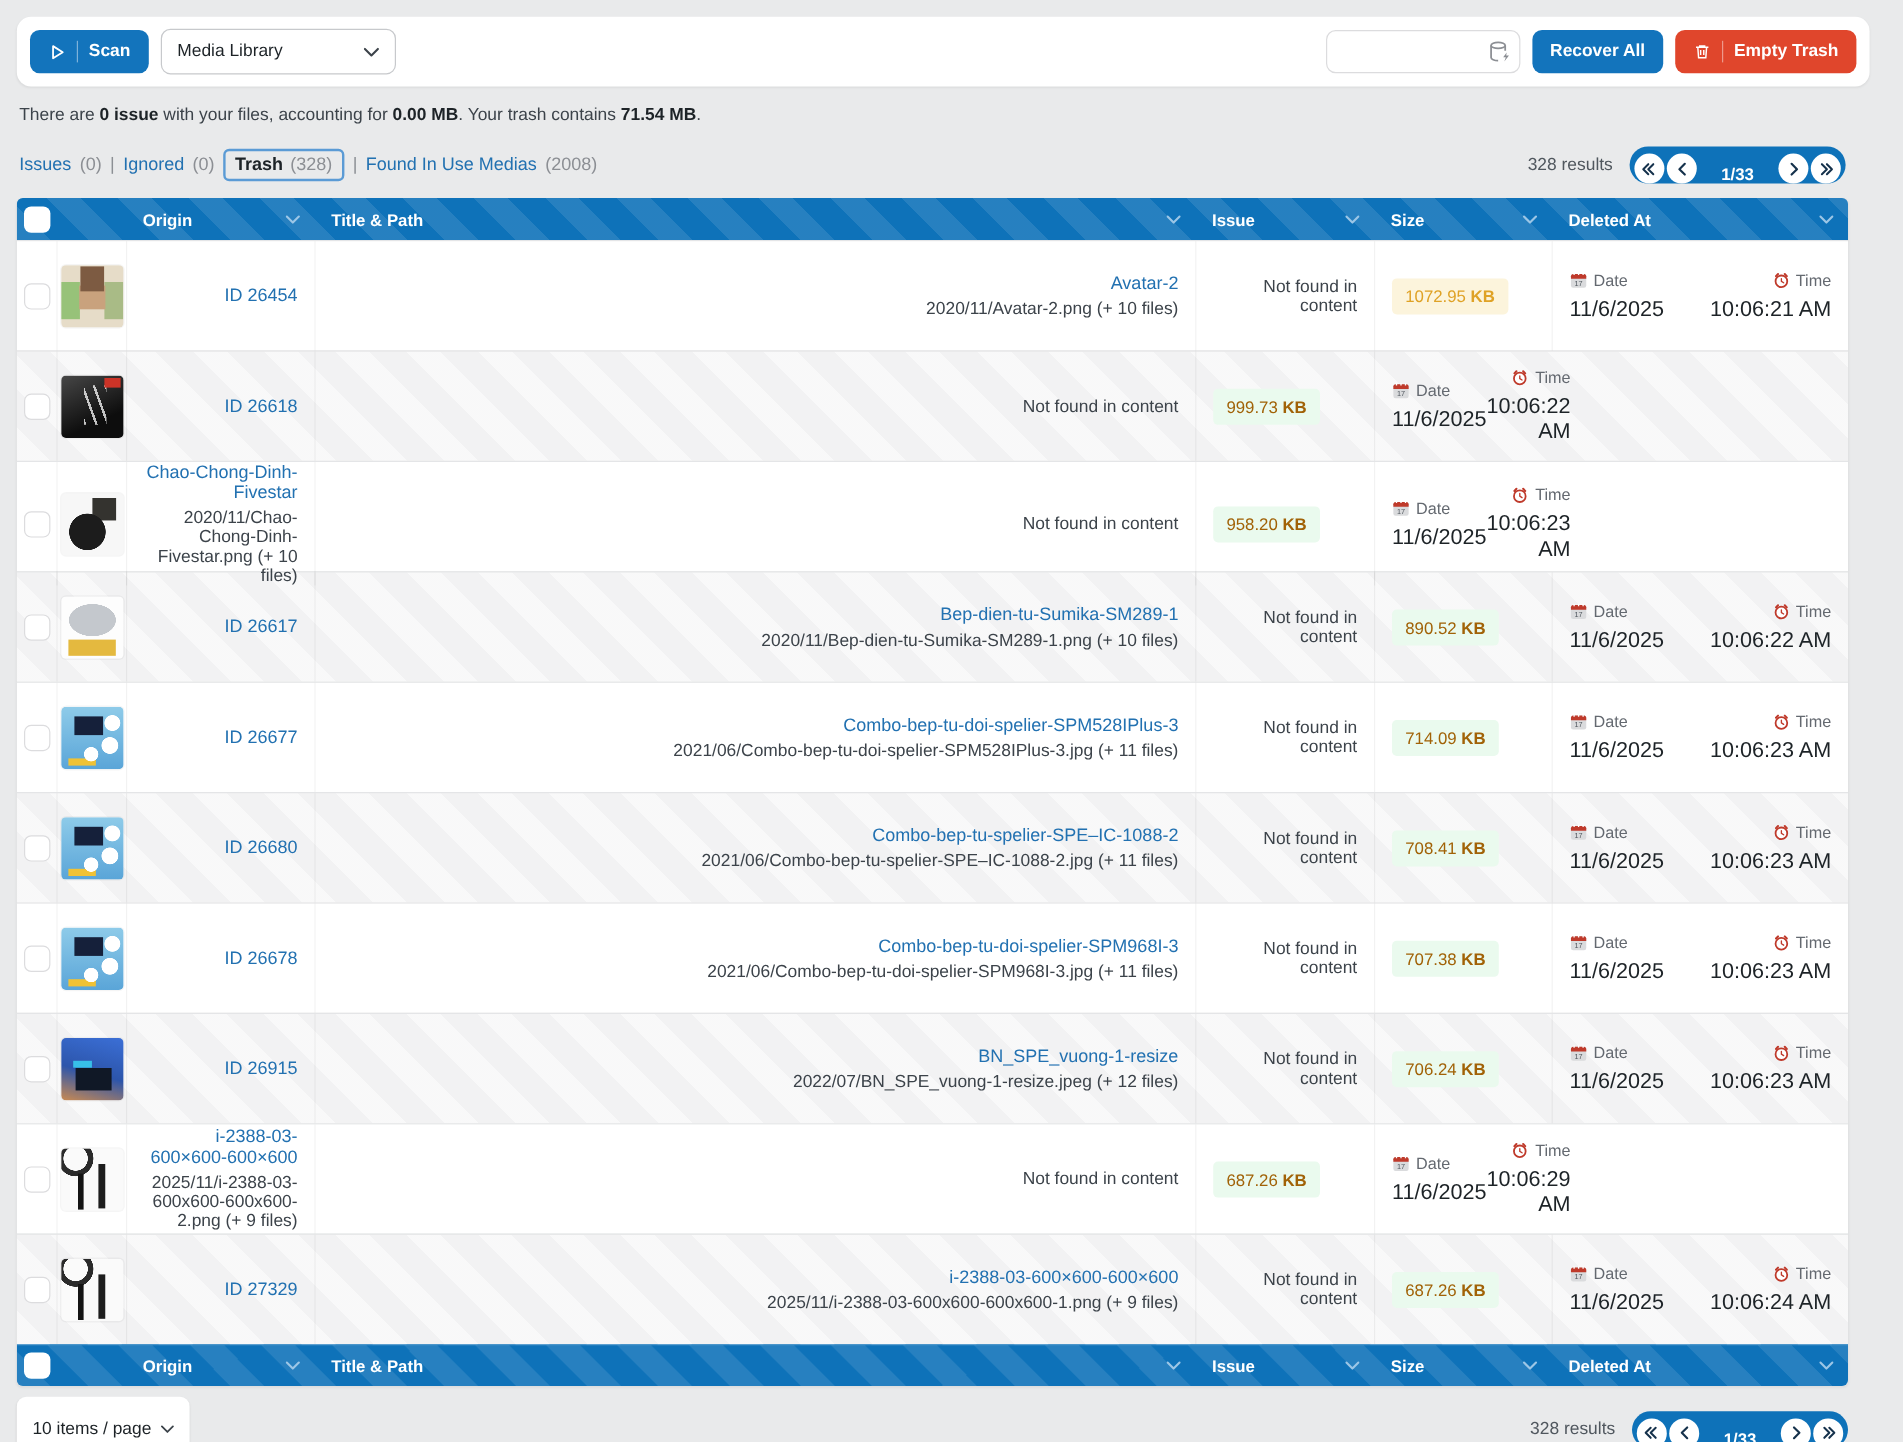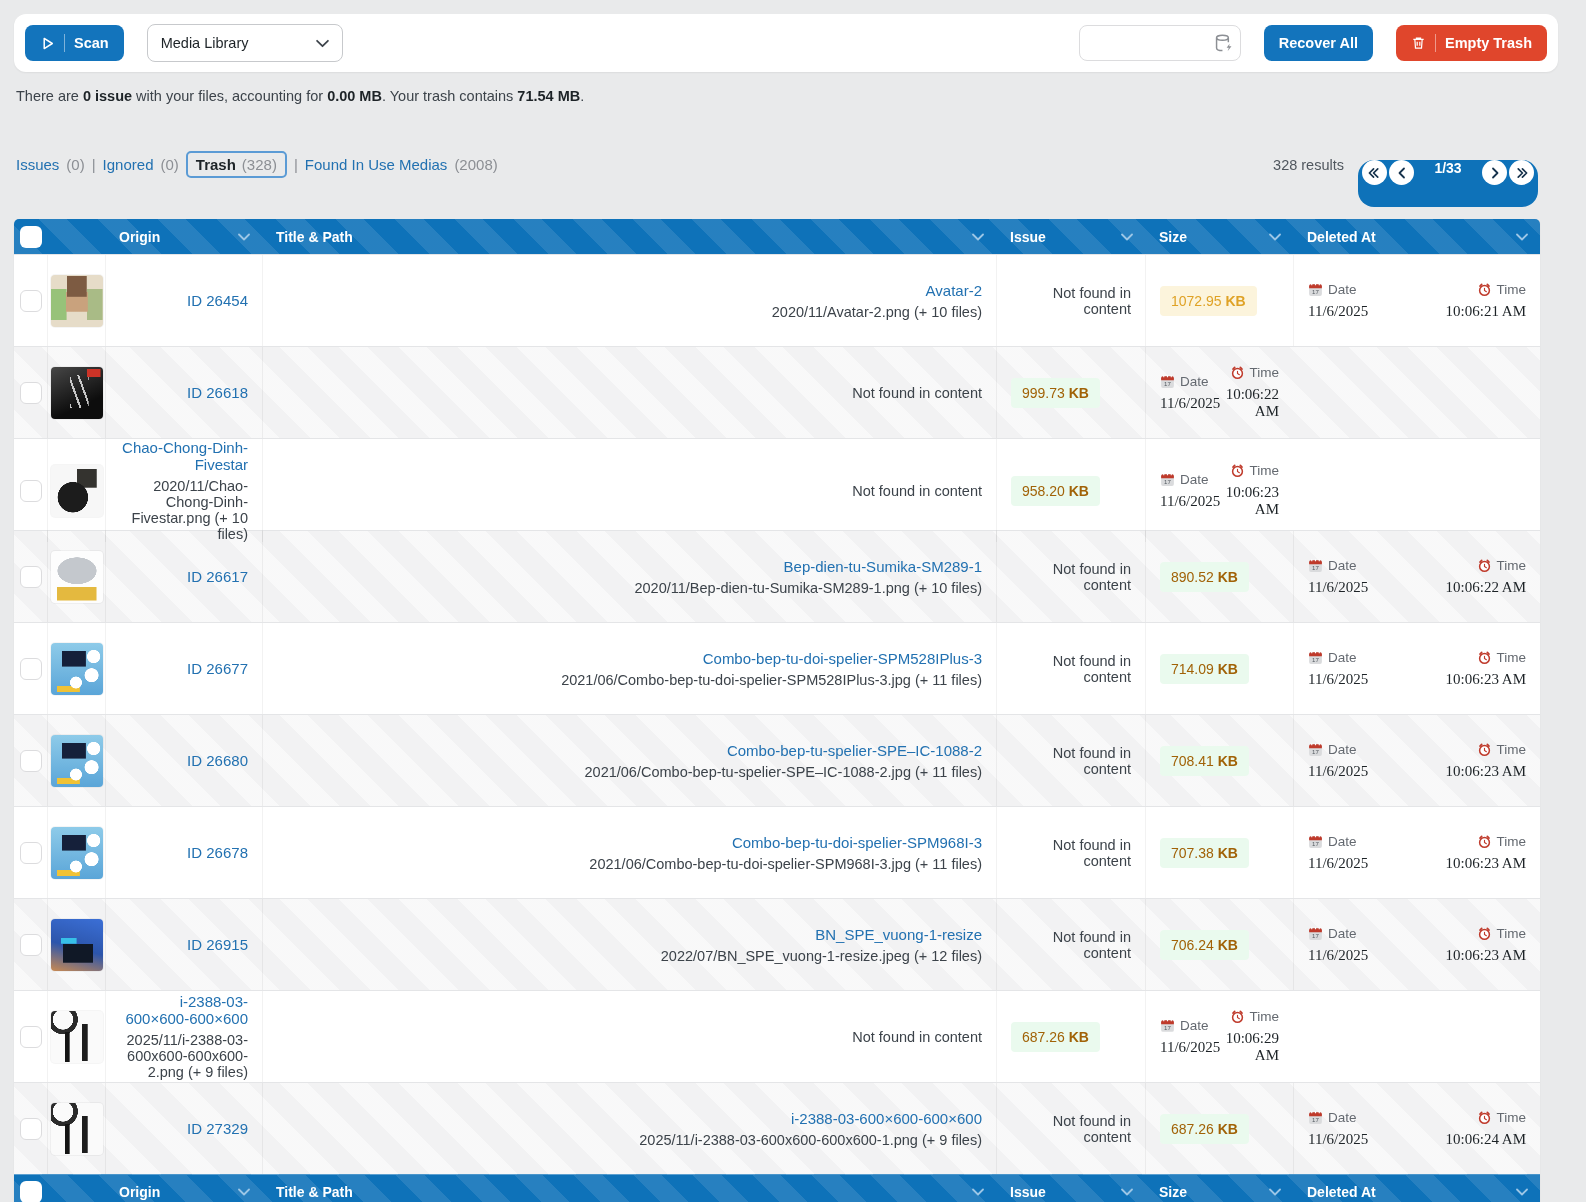--- a/index.html
+++ b/index.html
@@ -12,21 +12,21 @@
   .page { padding:14px 14px 0 14px; }
 
   
   .toolbar {
     background:#fff; border-radius:12px;
     box-shadow:0 1px 2px rgba(0,0,0,.06);
     height:58px; width:1544px;
     display:flex; align-items:center; justify-content:space-between;
     padding:0 11px;
   }
-  .toolbar-left, .toolbar-right { display:flex; align-items:center; gap:23px; }
+  .toolbar-left, .toolbar-right { display:flex; align-items:center; gap:10px; }
   .btn {
     display:inline-flex; align-items:center; gap:9px;
     height:36px; padding:0 15px; border:none; border-radius:8px;
     font-family:inherit; font-size:14.5px; font-weight:700; color:#fff;
     cursor:pointer; white-space:nowrap;
   }
   .btn-blue { background:#1374bc; }
   .btn-red  { background:#e0462c; }
   .btn .divider { width:1px; height:18px; background:rgba(255,255,255,.45); }
   .select-box {
@@ -53,22 +53,22 @@
   .tab-count { color:#8c8f94; }
   .tab-sep { color:#8c8f94; }
   .tab-active {
     display:inline-flex; gap:6px; padding:3px 8px;
     border:2px solid #5b9bd5; border-radius:5px;
     font-weight:700; color:#1d2327; cursor:pointer;
   }
   .results-area { display:flex; align-items:center; gap:14px; padding-right:32px; }
   .results-text { color:#50575e; font-size:14.5px; }
   .pager {
-    display:flex; align-items:flex-start; background:#0e72b9;
-    border-radius:16px; height:47px; padding:0 3px; width:180px;margin-top:38px;
+    display:flex; align-items:flex-end; background:#0e72b9;
+    border-radius:16px; height:31px; padding:0 3px; width:180px;
   }
   .pager-page { flex:1; text-align:center; color:#fff; font-weight:700; font-size:14px; }
   .pager-btn {
     width:25px; height:25px; border-radius:50%; background:#fff; border:none;
     display:flex; align-items:center; justify-content:center; cursor:pointer;
     margin:0 1px; padding:0; color:#16324c;
   }
   .flip { transform:scaleX(-1); }
 
   
@@ -106,21 +106,21 @@
   .path { color:#3c434a; font-size:14.5px; margin-top:5px; }
   .issue-text { color:#3c434a; font-size:14.5px; }
   .size-badge { display:inline-block; align-self:flex-start; padding:7px 11px; border-radius:4px; font-size:14px; }
   .size-badge b { font-weight:700; }
   .size--ok   { color:#a16207; background:#eafaee; }
   .size--warn { color:#dfa226; background:#fcf4dc; }
   .dt-cell { flex-direction:row; justify-content:space-between; align-items:center; }
   .dt-group { display:flex; flex-direction:column; gap:6px; }
   .dt-group.right { align-items:flex-end; }
   .dt-label { display:flex; align-items:center; gap:5px; color:#646970; font-size:13.5px; }
-  .dt-value { color:#1d2327; font-size:15px;font-family:Liberation Serif, serif; }
+  .dt-value { color:#1d2327; font-size:18px; }
 
   
   .thumb { width:52px; height:52px; border-radius:4px; background:#fff; box-shadow:0 0 0 1px rgba(0,0,0,.04); }
   .thumb--mosaic{
     background:
       linear-gradient(#7d5b42,#7d5b42) 52% 6%/38% 40% no-repeat,
       linear-gradient(#c9a27d,#c9a27d) 50% 55%/42% 38% no-repeat,
       linear-gradient(#97c279,#97c279) 0 70%/30% 60% no-repeat,
       linear-gradient(#a9bb86,#a9bb86) 100% 70%/30% 60% no-repeat,
       #e6dcc8;

